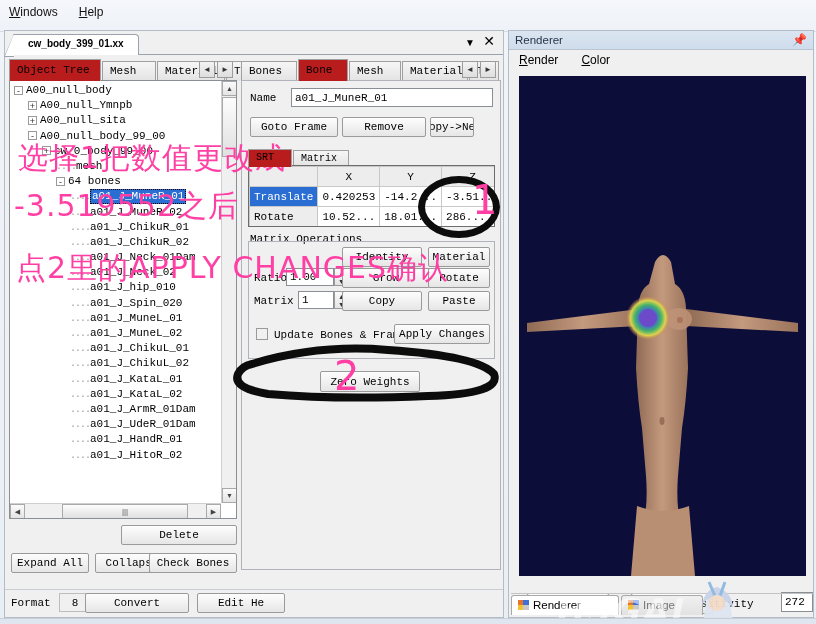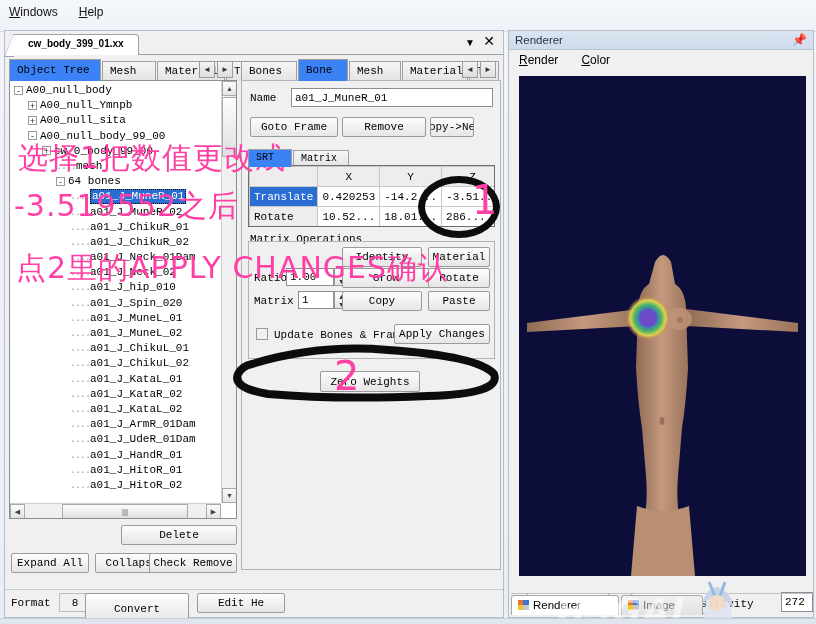--- a/index.html
+++ b/index.html
@@ -74,21 +74,21 @@
     position:absolute; top:2px; height:20px;
     padding:3px 7px 0 7px;
     font-family:"Liberation Mono","DejaVu Sans Mono",monospace;
     font-size:11px;
     background:linear-gradient(#f6f6f6,#e3e3e3);
     border:1px solid #a0a0a0; border-bottom:none;
     white-space:nowrap; overflow:hidden;
   }
   .tab.active {
     top:0; height:22px; padding-top:4px;
-    background:#3b82f6; z-index:3; font-weight:normal;
+    background:#b91c1c; z-index:3; font-weight:normal;
   }
   .tabscroll {
     position:absolute; top:2px; width:16px; height:17px;
     background:linear-gradient(#f3f3f3,#dedede);
     border:1px solid #9c9c9c;
     text-align:center; font-size:8px; line-height:15px; color:#333;
   }
 
   .group-box {
     position:absolute;
@@ -314,46 +314,44 @@
             <div class="tnode"><span style="display: inline-block; width: 58px;"></span><span class="dots">....</span><span class="lbl">a01_J_ChikuR_02</span></div>
             <div class="tnode"><span style="display: inline-block; width: 58px;"></span><span class="dots">....</span><span class="lbl">a01_J_Neck_01Dam</span></div>
             <div class="tnode"><span style="display: inline-block; width: 58px;"></span><span class="dots">....</span><span class="lbl">a01_J_Neck_02</span></div>
             <div class="tnode"><span style="display: inline-block; width: 58px;"></span><span class="dots">....</span><span class="lbl">a01_J_hip_010</span></div>
             <div class="tnode"><span style="display: inline-block; width: 58px;"></span><span class="dots">....</span><span class="lbl">a01_J_Spin_020</span></div>
             <div class="tnode"><span style="display: inline-block; width: 58px;"></span><span class="dots">....</span><span class="lbl">a01_J_MuneL_01</span></div>
             <div class="tnode"><span style="display: inline-block; width: 58px;"></span><span class="dots">....</span><span class="lbl">a01_J_MuneL_02</span></div>
             <div class="tnode"><span style="display: inline-block; width: 58px;"></span><span class="dots">....</span><span class="lbl">a01_J_ChikuL_01</span></div>
             <div class="tnode"><span style="display: inline-block; width: 58px;"></span><span class="dots">....</span><span class="lbl">a01_J_ChikuL_02</span></div>
             <div class="tnode"><span style="display: inline-block; width: 58px;"></span><span class="dots">....</span><span class="lbl">a01_J_KataL_01</span></div>
-            <div class="tnode"><span style="display: inline-block; width: 58px;"></span><span class="dots">....</span><span class="lbl">a01_J_KataR_02</span></div>
             <div class="tnode"><span style="display: inline-block; width: 58px;"></span><span class="dots">....</span><span class="lbl">a01_J_KataL_02</span></div>
             <div class="tnode"><span style="display: inline-block; width: 58px;"></span><span class="dots">....</span><span class="lbl">a01_J_ArmR_01Dam</span></div>
             <div class="tnode"><span style="display: inline-block; width: 58px;"></span><span class="dots">....</span><span class="lbl">a01_J_UdeR_01Dam</span></div>
             <div class="tnode"><span style="display: inline-block; width: 58px;"></span><span class="dots">....</span><span class="lbl">a01_J_HandR_01</span></div>
-            <div class="tnode"><span style="display: inline-block; width: 58px;"></span><span class="dots">....</span><span class="lbl">a01_J_HitoR_01</span></div>
             <div class="tnode"><span style="display: inline-block; width: 58px;"></span><span class="dots">....</span><span class="lbl">a01_J_HitoR_02</span></div>
           </div>
 
         <div class="vscroll" style="bottom:15px;">
           <div class="sbtn" style="top:0;left:0;">▲</div>
           <div class="sthumb" style="top:16px;left:0;width:15px;height:60px;"></div>
           <div class="sbtn" style="bottom:0;left:0;">▼</div>
         </div>
 
         <div class="hscroll" style="right:15px;">
           <div class="sbtn" style="left:0;top:0;">◀</div>
           <div class="sthumb" style="left:52px;top:0;width:126px;height:15px;text-align:center;font-size:8px;line-height:13px;color:#555;">|||</div>
           <div class="sbtn" style="right:0;top:0;">▶</div>
         </div>
       </div>
 
       <div class="btn" style="left:112px;top:466px;width:116px;height:20px;">Delete</div>
       <div class="btn" style="left:2px;top:494px;width:78px;height:20px;">Expand All</div>
       <div class="btn" style="left:86px;top:494px;width:74px;height:20px;">Collapse</div>
-      <div class="btn" style="left:140px;top:494px;width:88px;height:20px;">Check Remove</div>
+      <div class="btn" style="left:140px;top:494px;width:88px;height:20px;">Check Bones</div>
     </div>
 
     <div class="pane" id="right-pane">
       <div class="tabrow">
         <div class="tab" style="left:0;width:56px;">Bones</div>
         <div class="tab active" style="left:57px;width:50px;">Bone</div>
         <div class="tab" style="left:108px;width:52px;">Mesh</div>
         <div class="tab" style="left:161px;width:66px;">Material</div>
         <div class="tab" style="left:228px;width:30px;">Te</div>
         <div class="tabscroll" style="left:221px;">◄</div>
@@ -435,21 +433,21 @@
         <span class="lblm" style="left:32px;top:248px;">Update Bones &amp; Frames</span>
         <div class="btn" style="left:152px;top:243px;width:96px;height:20px;">Apply Changes</div>
 
         <div class="btn" style="left:78px;top:290px;width:100px;height:21px;">Zero Weights</div>
       </div>
     </div>
 
     <div style="position:absolute;left:0;bottom:0;width:498px;height:28px;border-top:1px solid #c9ced5;background:#f0f0f0;">
       <span class="lblm" style="left:6px;top:7px;">Format</span>
       <div class="txt" style="left:54px;top:3px;width:32px;height:19px;justify-content:center;background:#f0f0f0;border:1px solid #bdbdbd;">8</div>
-      <div class="btn" style="left:80px;top:3px;width:104px;height:31px;">Convert</div>
+      <div class="btn" style="left:80px;top:3px;width:104px;height:20px;">Convert</div>
       <div class="btn" style="left:192px;top:3px;width:88px;height:20px;">Edit He</div>
     </div>
   </div>
 
   <div id="renderer-dock">
     <div id="dock-caption">
       <span>Renderer</span>
       <span id="dock-pin">📌</span>
     </div>
 

